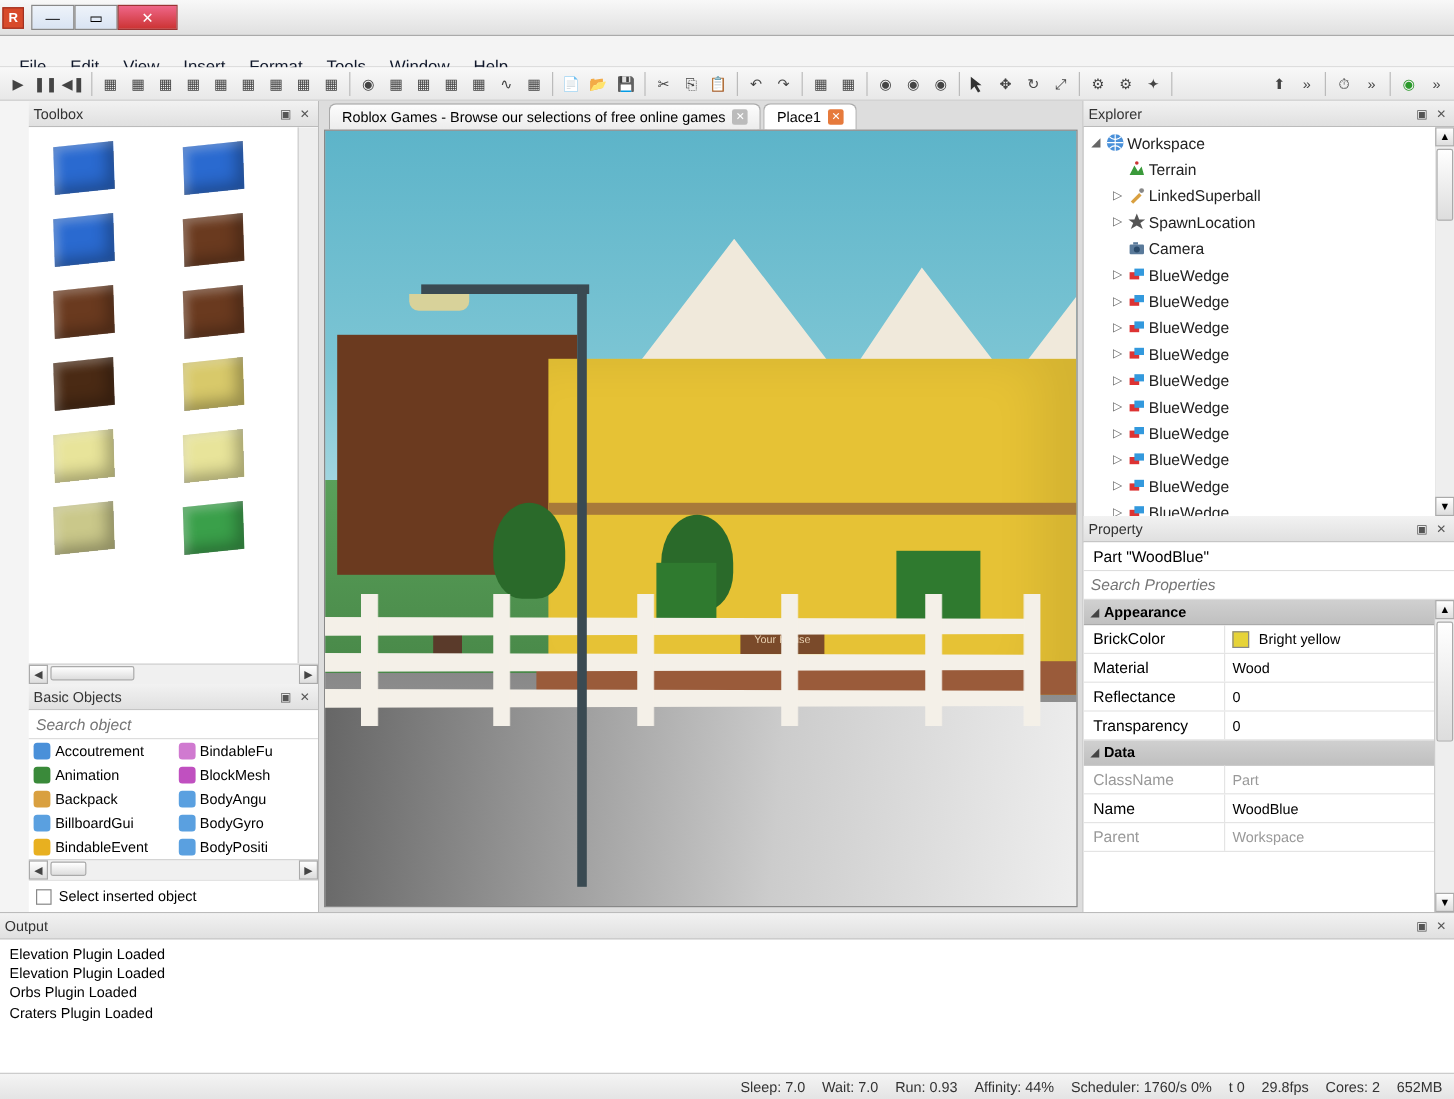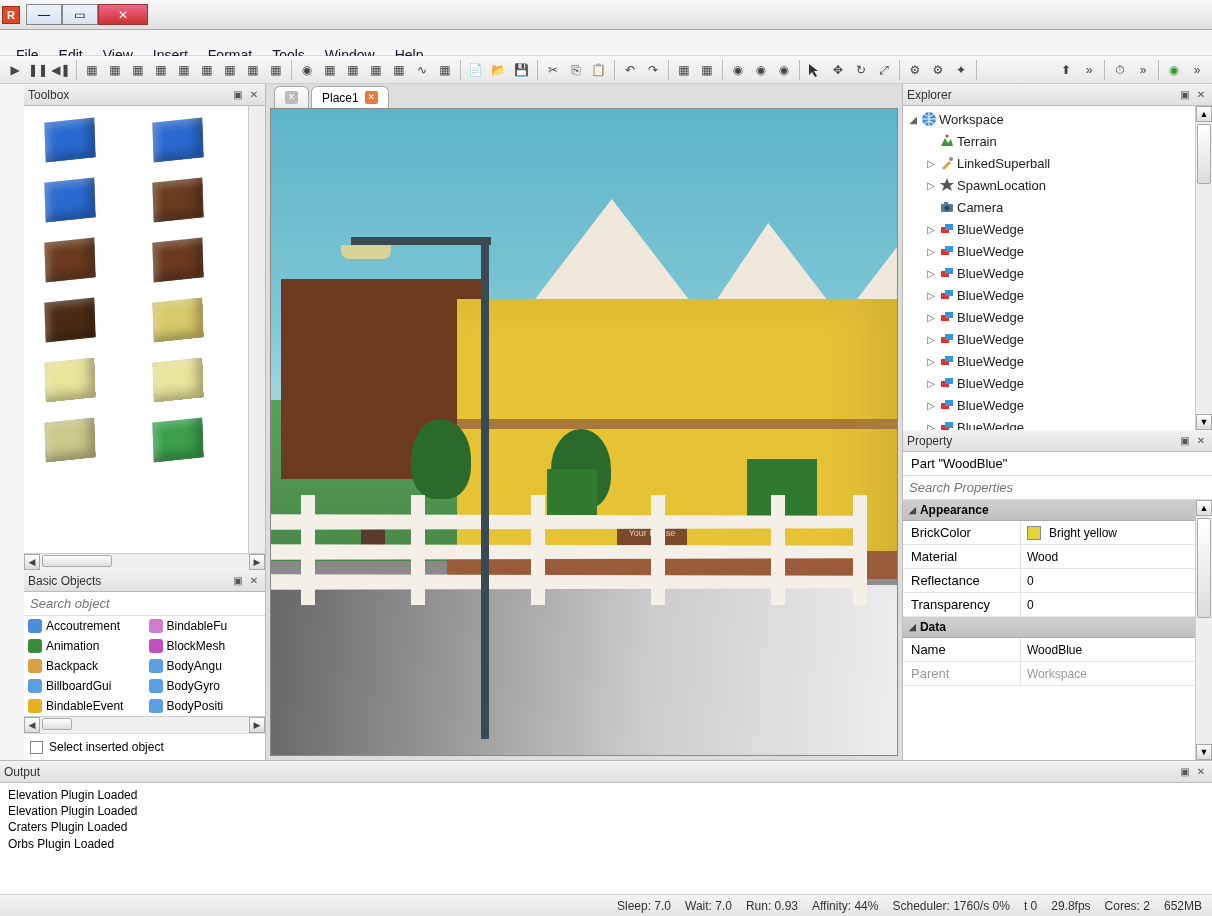--- a/index.html
+++ b/index.html
@@ -321,20 +321,21 @@
       <div class="select-row">
         <div class="checkbox"></div>
         <span>Select inserted object</span>
       </div>
     </div>
   </div>
 
   <div class="center-col">
     <div class="tabs">
       <div class="tab">
+        <span>Roblox Games - Browse our selections of free online games</span>
         <span class="tab-close gray">✕</span>
       </div>
       <div class="tab active">
         <span>Place1</span>
         <span class="tab-close">✕</span>
       </div>
     </div>
     <div style="position:relative; flex:1; display:flex;">
 
       <div class="viewport">
@@ -574,20 +575,26 @@
             <div class="prop-key">Transparency</div>
             <div class="prop-val">
               <span>0</span>
             </div>
           </div>
           <div class="prop-section">
             <span class="prop-section-arrow">◢</span>
             <span>Data</span>
           </div>
           <div class="prop-row">
+            <div class="prop-key ro">ClassName</div>
+            <div class="prop-val ro" style="color: rgb(153, 153, 153);">
+              <span>Part</span>
+            </div>
+          </div>
+          <div class="prop-row">
             <div class="prop-key">Name</div>
             <div class="prop-val">
               <span>WoodBlue</span>
             </div>
           </div>
           <div class="prop-row">
             <div class="prop-key ro">Parent</div>
             <div class="prop-val ro" style="color: rgb(153, 153, 153);">
               <span>Workspace</span>
             </div>
@@ -604,22 +611,22 @@
 
 <div class="output-panel">
   <div class="panel-header">
     <span class="panel-header-title">Output</span>
     <span class="panel-header-btn">▣</span>
     <span class="panel-header-btn">✕</span>
   </div>
   <div class="output-body" id="output-body">
       <div>Elevation Plugin Loaded</div>
       <div>Elevation Plugin Loaded</div>
+      <div>Orbs Plugin Loaded</div>
       <div>Craters Plugin Loaded</div>
-      <div>Orbs Plugin Loaded</div>
     </div>
 </div>
 
 <div class="statusbar">
   <span>Sleep: 7.0</span>
   <span>Wait: 7.0</span>
   <span>Run: 0.93</span>
   <span>Affinity: 44%</span>
   <span>Scheduler: 1760/s 0%</span>
   <span>t 0</span>

